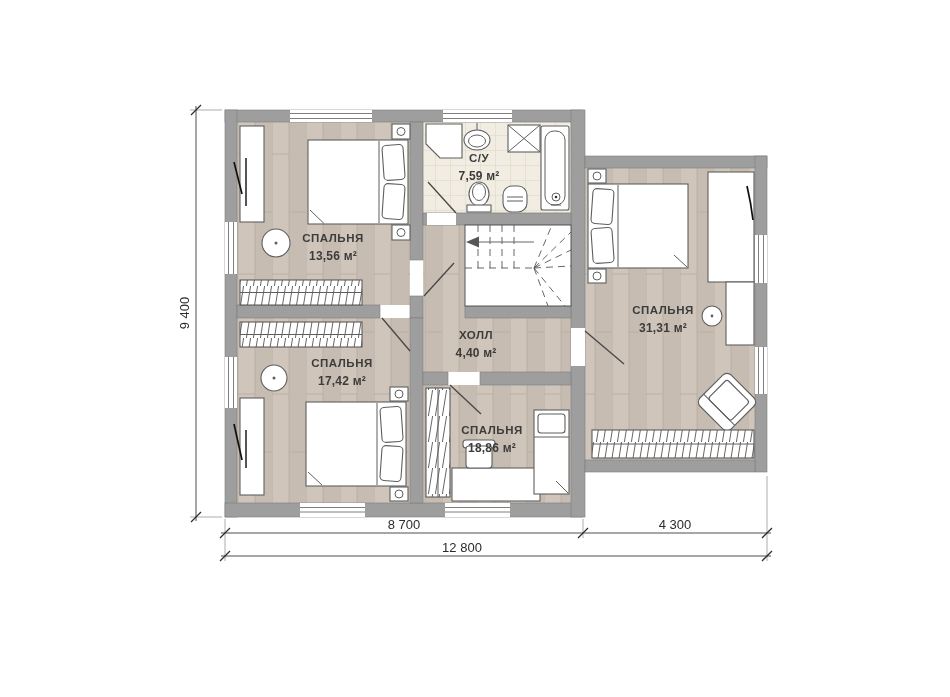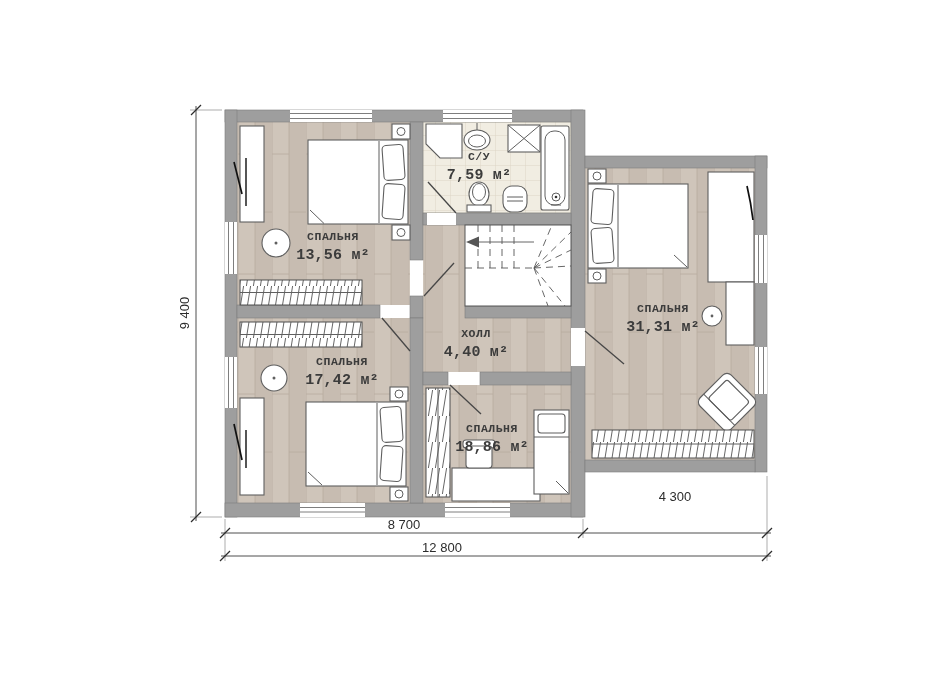--- a/index.html
+++ b/index.html
@@ -20,23 +20,23 @@
   .leaf{stroke:#474747;stroke-width:1.3;fill:none;}
   .stair{stroke:#565656;stroke-width:.9;fill:none;}
   .stair-dash{stroke:#565656;stroke-width:.9;fill:none;stroke-dasharray:7 5;}
   .hatchbox{fill:url(#hatchpat);stroke:#4f4f4f;stroke-width:1;}
   .dimline{stroke:#4f4f4f;stroke-width:1;fill:none;}
   .extline{stroke:#8a8a8a;stroke-width:.7;fill:none;}
   .slash{stroke:#2d2d2d;stroke-width:1.3;}
   .curtain{stroke:#101010;stroke-width:1.7;fill:none;}
   .handle{stroke:#2b2b2b;stroke-width:1.6;}
   .room-label{position:absolute;transform:translate(-50%,-50%);text-align:center;
-      color:var(--text);font-weight:700;line-height:1.5;white-space:nowrap;font-family:Liberation Mono, monospace;}
+      color:var(--text);font-weight:700;line-height:1.5;white-space:nowrap;}
   .room-label .nm{display:block;font-size:11.5px;letter-spacing:.5px;}
-  .room-label .ar{display:block;font-size:15px;letter-spacing:.2px;}
+  .room-label .ar{display:block;font-size:12px;letter-spacing:.2px;}
   .dim-label{position:absolute;transform:translate(-50%,-50%);font-size:13px;
       color:#2c2c2c;white-space:nowrap;}
   .dim-label.vert{transform:translate(-50%,-50%) rotate(-90deg);}
 </style>
 </head>
 <body>
 
 <div class="canvas">
 <svg width="950" height="697" viewBox="0 0 950 697">
   <defs>
@@ -346,15 +346,15 @@
   <span class="nm">СПАЛЬНЯ</span>
   <span class="ar">17,42 м²</span>
 </div>
 <div class="room-label" style="left:492px;top:440px">
   <span class="nm">СПАЛЬНЯ</span>
   <span class="ar">18,86 м²</span>
 </div>
 
 <div class="dim-label vert" style="left:184px;top:313px">9 400</div>
 <div class="dim-label" style="left:404px;top:524px">8 700</div>
-<div class="dim-label" style="left:675px;top:496px">4 300</div>
-<div class="dim-label" style="left:442px;top:547px">12 800</div>
+<div class="dim-label" style="left:675px;top:524px">4 300</div>
+<div class="dim-label" style="left:462px;top:547px">12 800</div>
 </div>
 
 </body></html>

